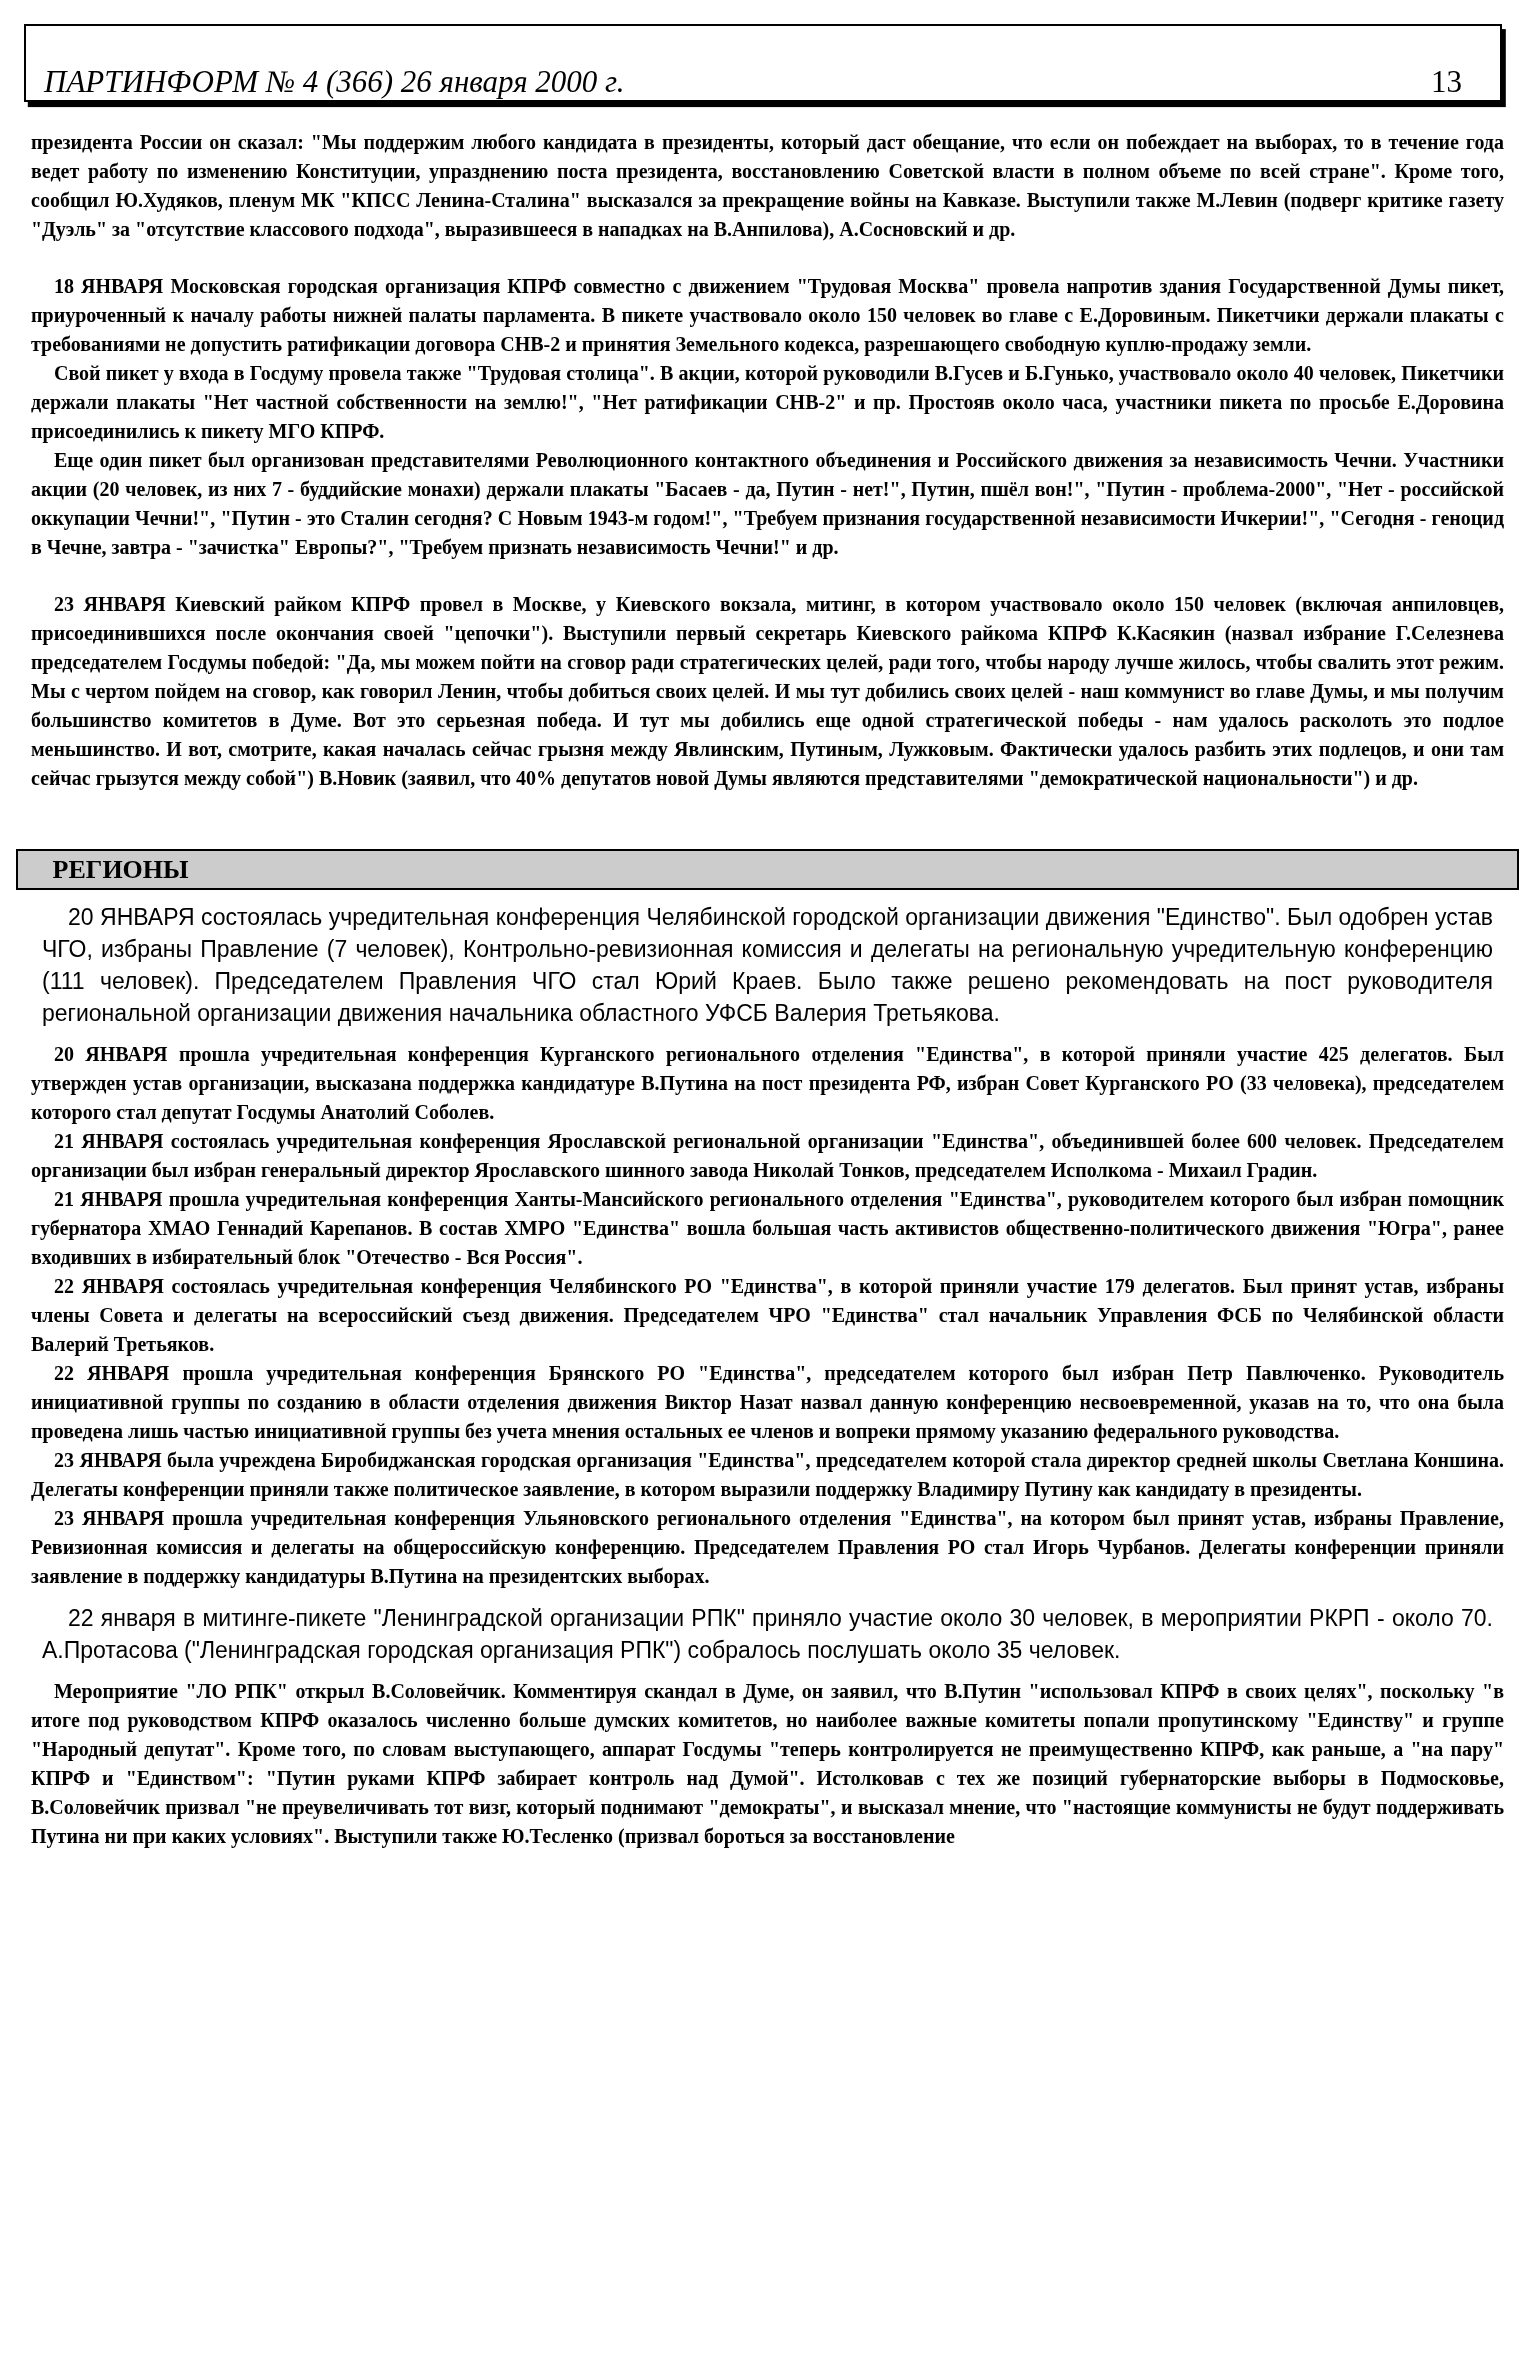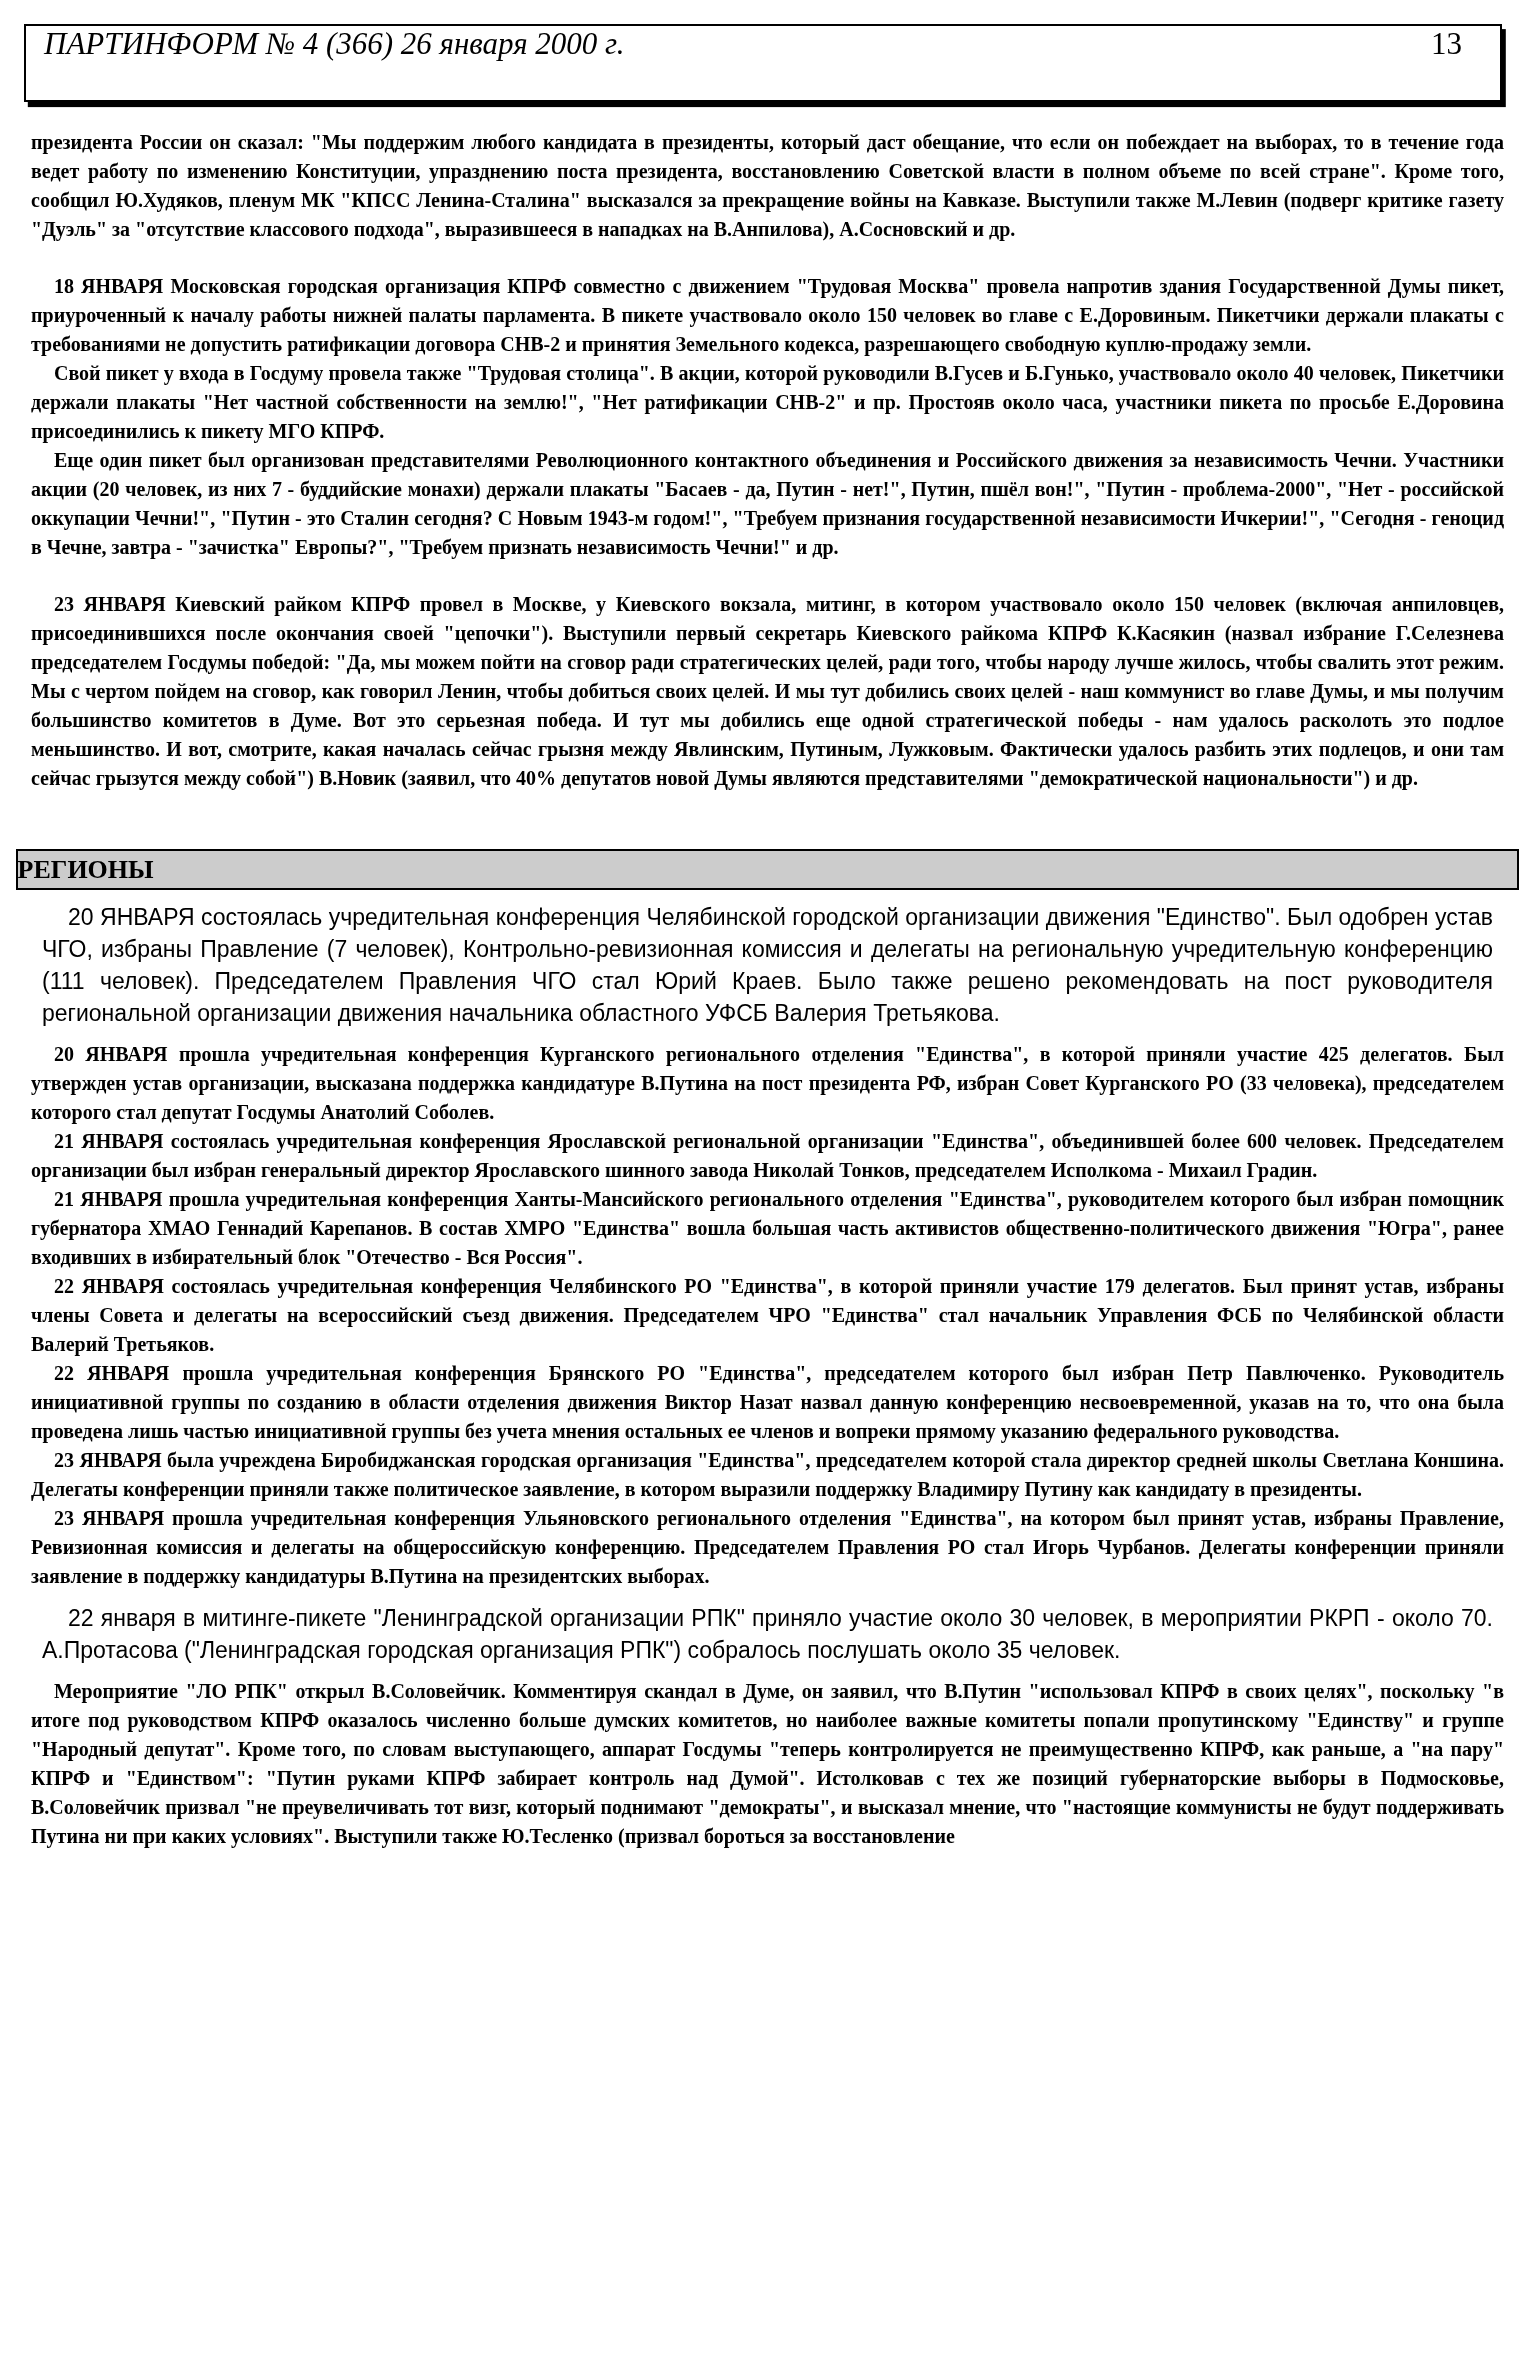--- a/index.html
+++ b/index.html
@@ -1,24 +1,24 @@
 <!DOCTYPE html>
 <html style="font-size:10.2px"><head>
 <meta charset="utf-8">
 <style>
   html,body{margin:0;padding:0;background:#fff;}
   body{width:1537px;height:2377px;position:relative;overflow:hidden;font-family:"Liberation Serif",serif;color:#000;}
-  .header{position:absolute;left:24px;top:24px;width:1478px;height:78px;border:2.6px solid #000;box-shadow:3.8px 5.1px 0 #000;background:#fff;display:flex;align-items:flex-start;justify-content:space-between;padding:0 18px;box-sizing:border-box;gap:12px;}
+  .header{position:absolute;left:24px;top:24px;width:1478px;height:78px;border:2.6px solid #000;box-shadow:3.8px 5.1px 0 #000;background:#fff;display:flex;align-items:flex-end;justify-content:space-between;padding:0 18px;box-sizing:border-box;gap:12px;}
   .header .title{font-style:italic;font-size:31px;}
   .header .page{font-size:31px;margin-right:20px;}
   .content{position:absolute;left:31px;top:128px;width:1473px;}
   p.b{font-weight:bold;font-size:20px;line-height:29px;text-align:justify;margin:0;text-indent:23px;}
   p.b.noind{text-indent:0;}
   .gap{height:28px;}
-  .section-bar{margin:56px -15.4px 0 -15.4px;height:41px;background:#ccc;border:2.6px solid #000;display:flex;align-items:center;font-weight:bold;font-size:26px;box-sizing:border-box;}
+  .section-bar{margin:56px -15.4px 0 -15.4px;height:41px;background:#ccc;border:2.6px solid #000;display:flex;align-items:center;padding-left:35px;font-weight:bold;font-size:26px;box-sizing:border-box;}
   h2{font-family:"Liberation Sans",sans-serif;font-weight:bold;font-size:27px;margin:28px 0 0 26px;line-height:32px;}
   p.s{font-family:Liberation Sans, sans-serif;font-size:23px;line-height:32px;margin:11px;text-align:justify;text-indent:26px;}
 </style>
 </head>
 <body>
 
 <div class="header">
   <span class="title">ПАРТИНФОРМ № 4 (366) 26 января 2000 г.</span>
   <span class="page">13</span>
 </div>

